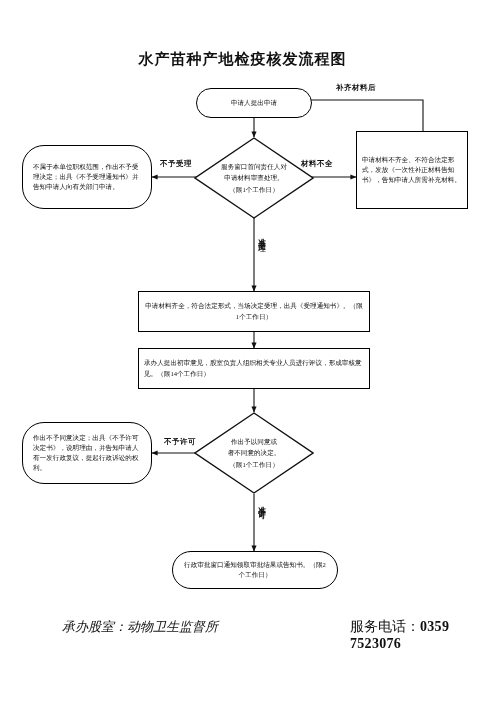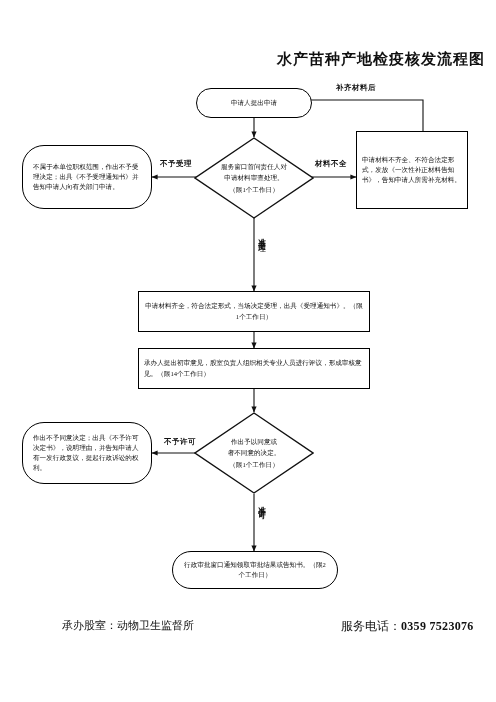--- a/index.html
+++ b/index.html
@@ -18,21 +18,21 @@
     background: #ffffff;
     overflow: hidden;
   }
 
   
   .title {
     position: absolute;
     left: 0;
     top: 50px;
     width: 485px;
-    text-align: right;
+    text-align: center;
     font-size: 15px;
     font-weight: bold;
     letter-spacing: 1px;
     color: #111;
   }
 
   
   .node {
     position: absolute;
     box-sizing: border-box;
@@ -116,28 +116,29 @@
     white-space: normal;
     letter-spacing: 2px;
     line-height: 1;
   }
 
   
   .footer-left {
     position: absolute;
     left: 62px;
     top: 618px;
-    font-size: 11px;
-    color: #111;
+    font-size: 13px;
+    color: #111;
+    font-style: italic;
   }
   .footer-right {
     position: absolute;
-    left: 341px;
+    left: 350px;
     top: 618px;
-    font-size: 12px;
+    font-size: 14px;
     color: #111;
   }
   .footer-right .phone {
     font-weight: bold;
     letter-spacing: .3px;
   }
 </style>
 </head>
 <body>
 
@@ -220,21 +221,21 @@
   </div>
 
   <div class="node rounded" style="left:172px; top:551px; width:166px; height:38px;">
     <span>行政审批窗口通知领取审批结果或告知书。（限2个工作日）</span>
   </div>
 
   <div class="edge-label" style="left:336px; top:83px;">补齐材料后</div>
 
   <div class="edge-label" style="left:160px; top:159px;">不予受理</div>
 
-  <div class="edge-label" style="left:315px; top:159px;">材料不全</div>
+  <div class="edge-label" style="left:301px; top:159px;">材料不全</div>
 
   <div class="edge-label vertical" style="left:258px; top:232px;">准予受理</div>
 
   <div class="edge-label" style="left:164px; top:437px;">不予许可</div>
 
   <div class="edge-label vertical" style="left:258px; top:500px;">准予许可</div>
 
   <div class="footer-left">承办股室：动物卫生监督所</div>
   <div class="footer-right">
     <span>服务电话：</span><span class="phone">0359 7523076</span>

